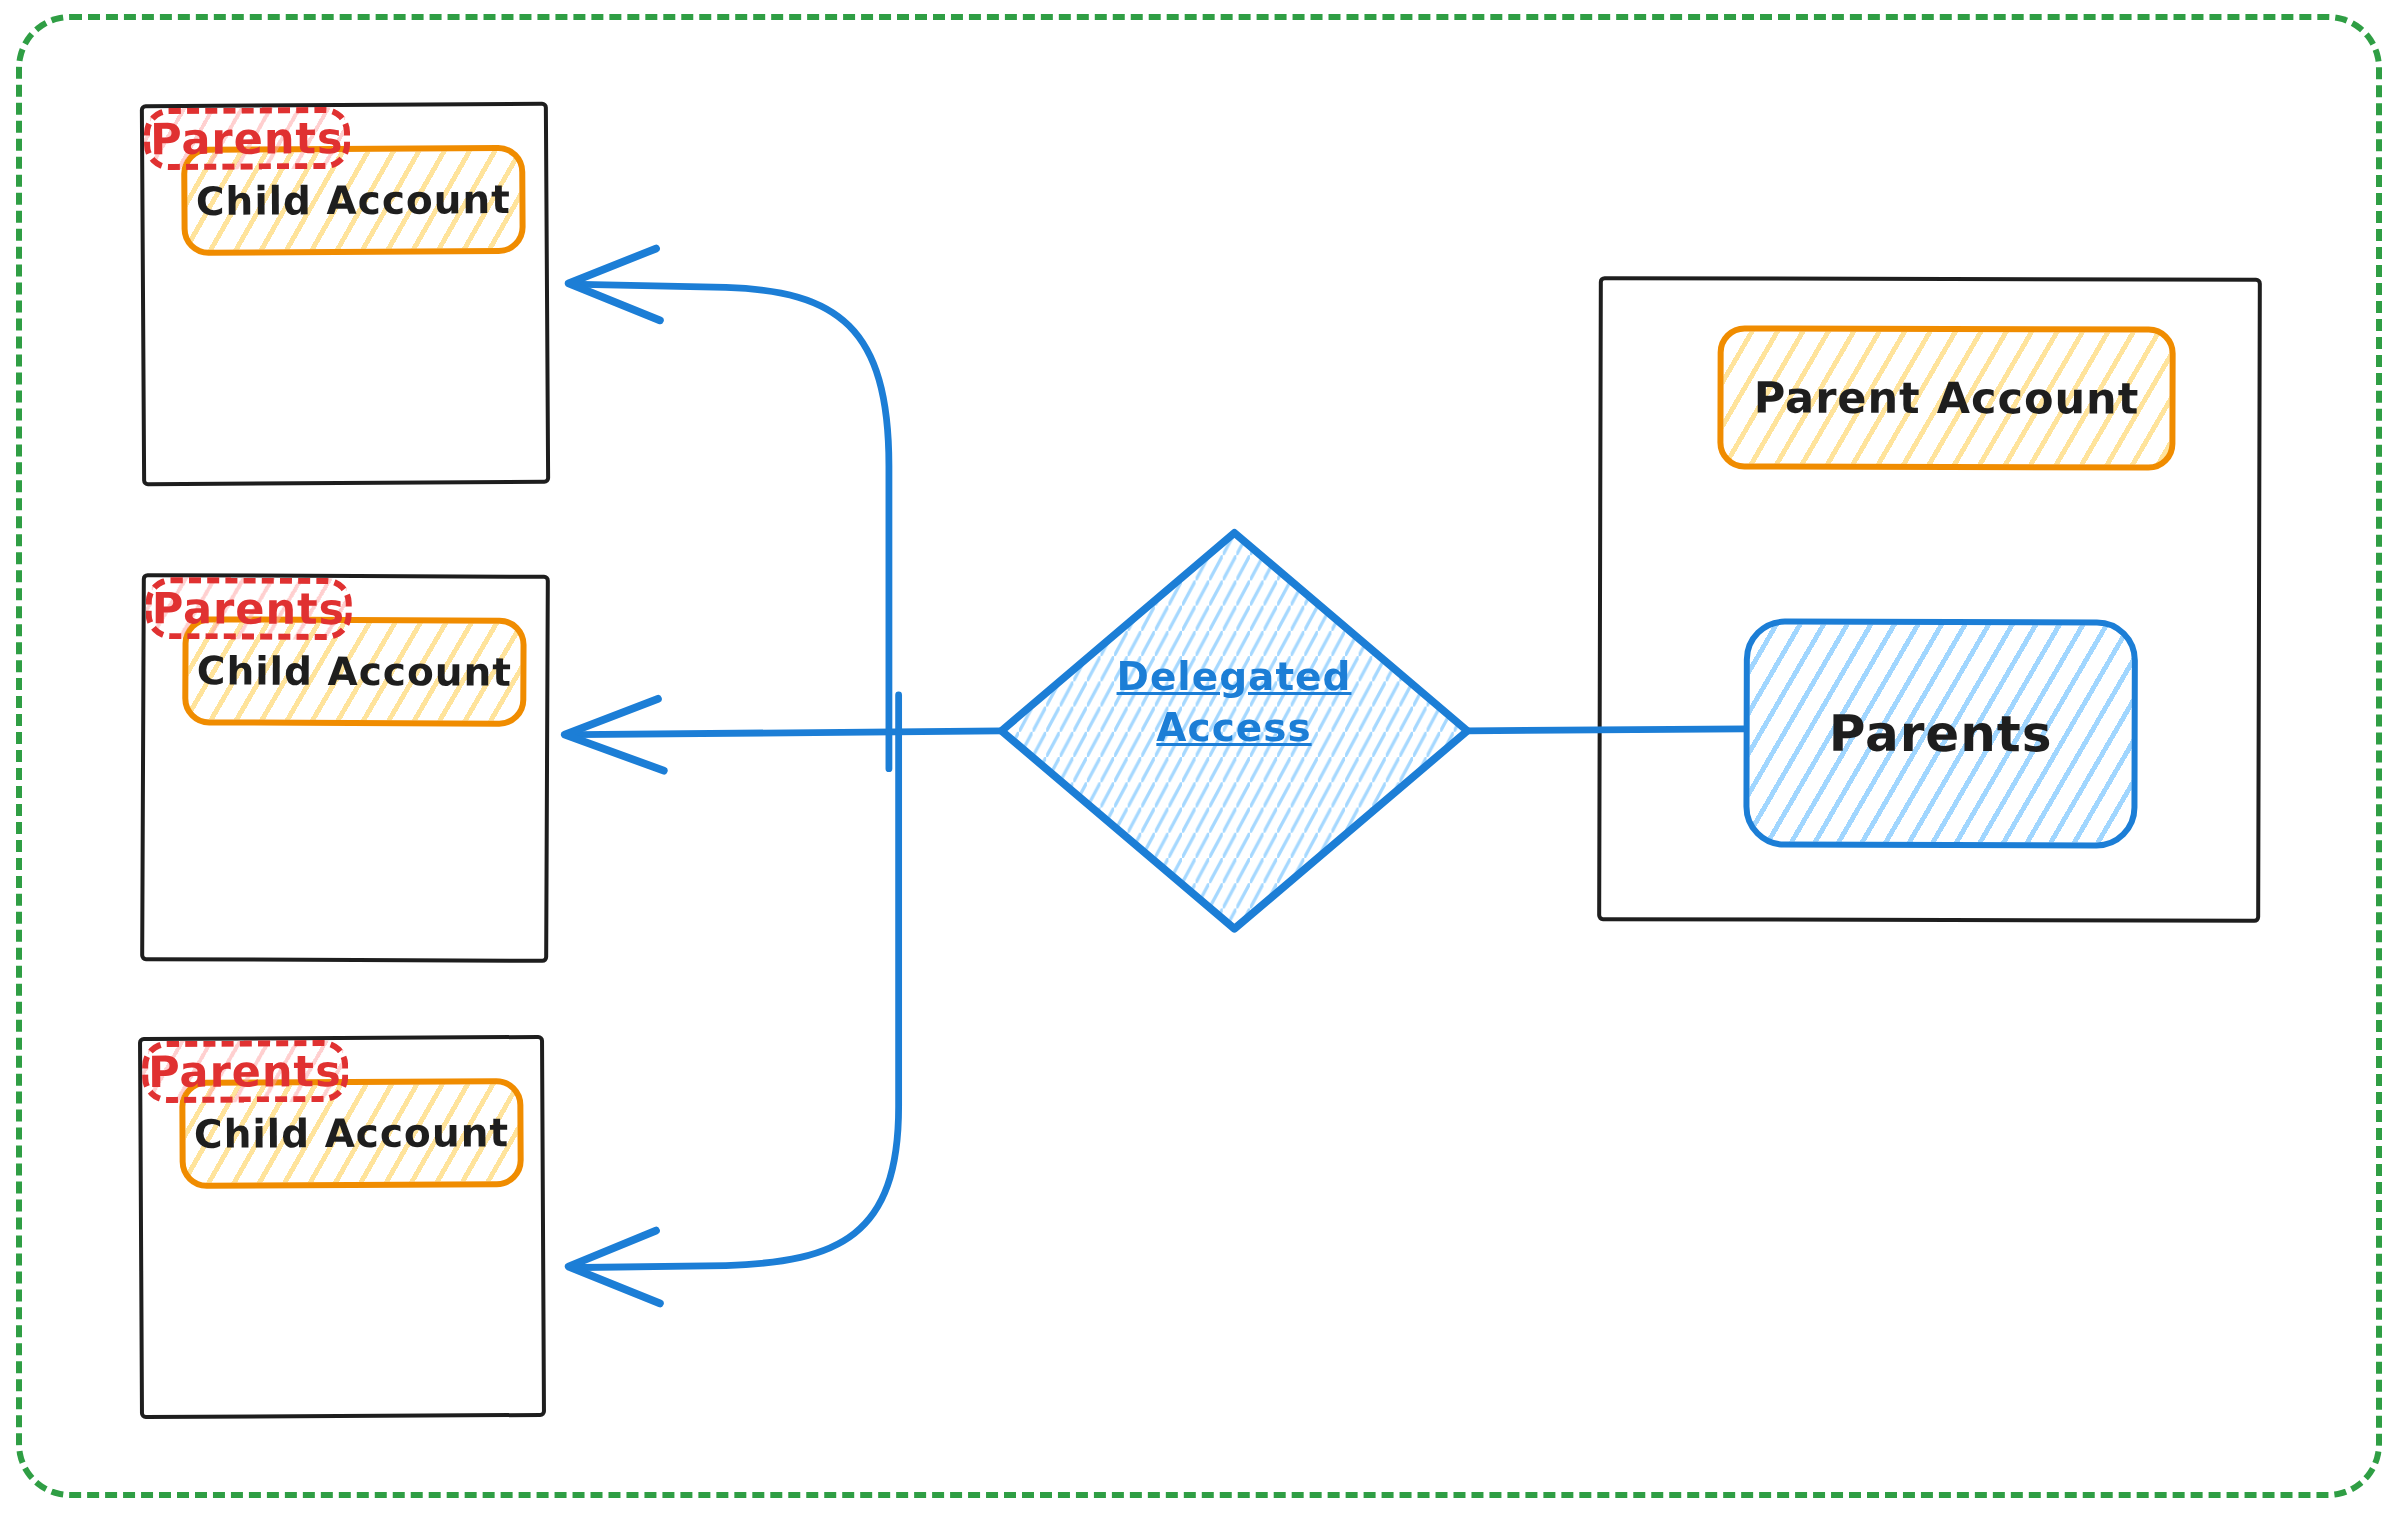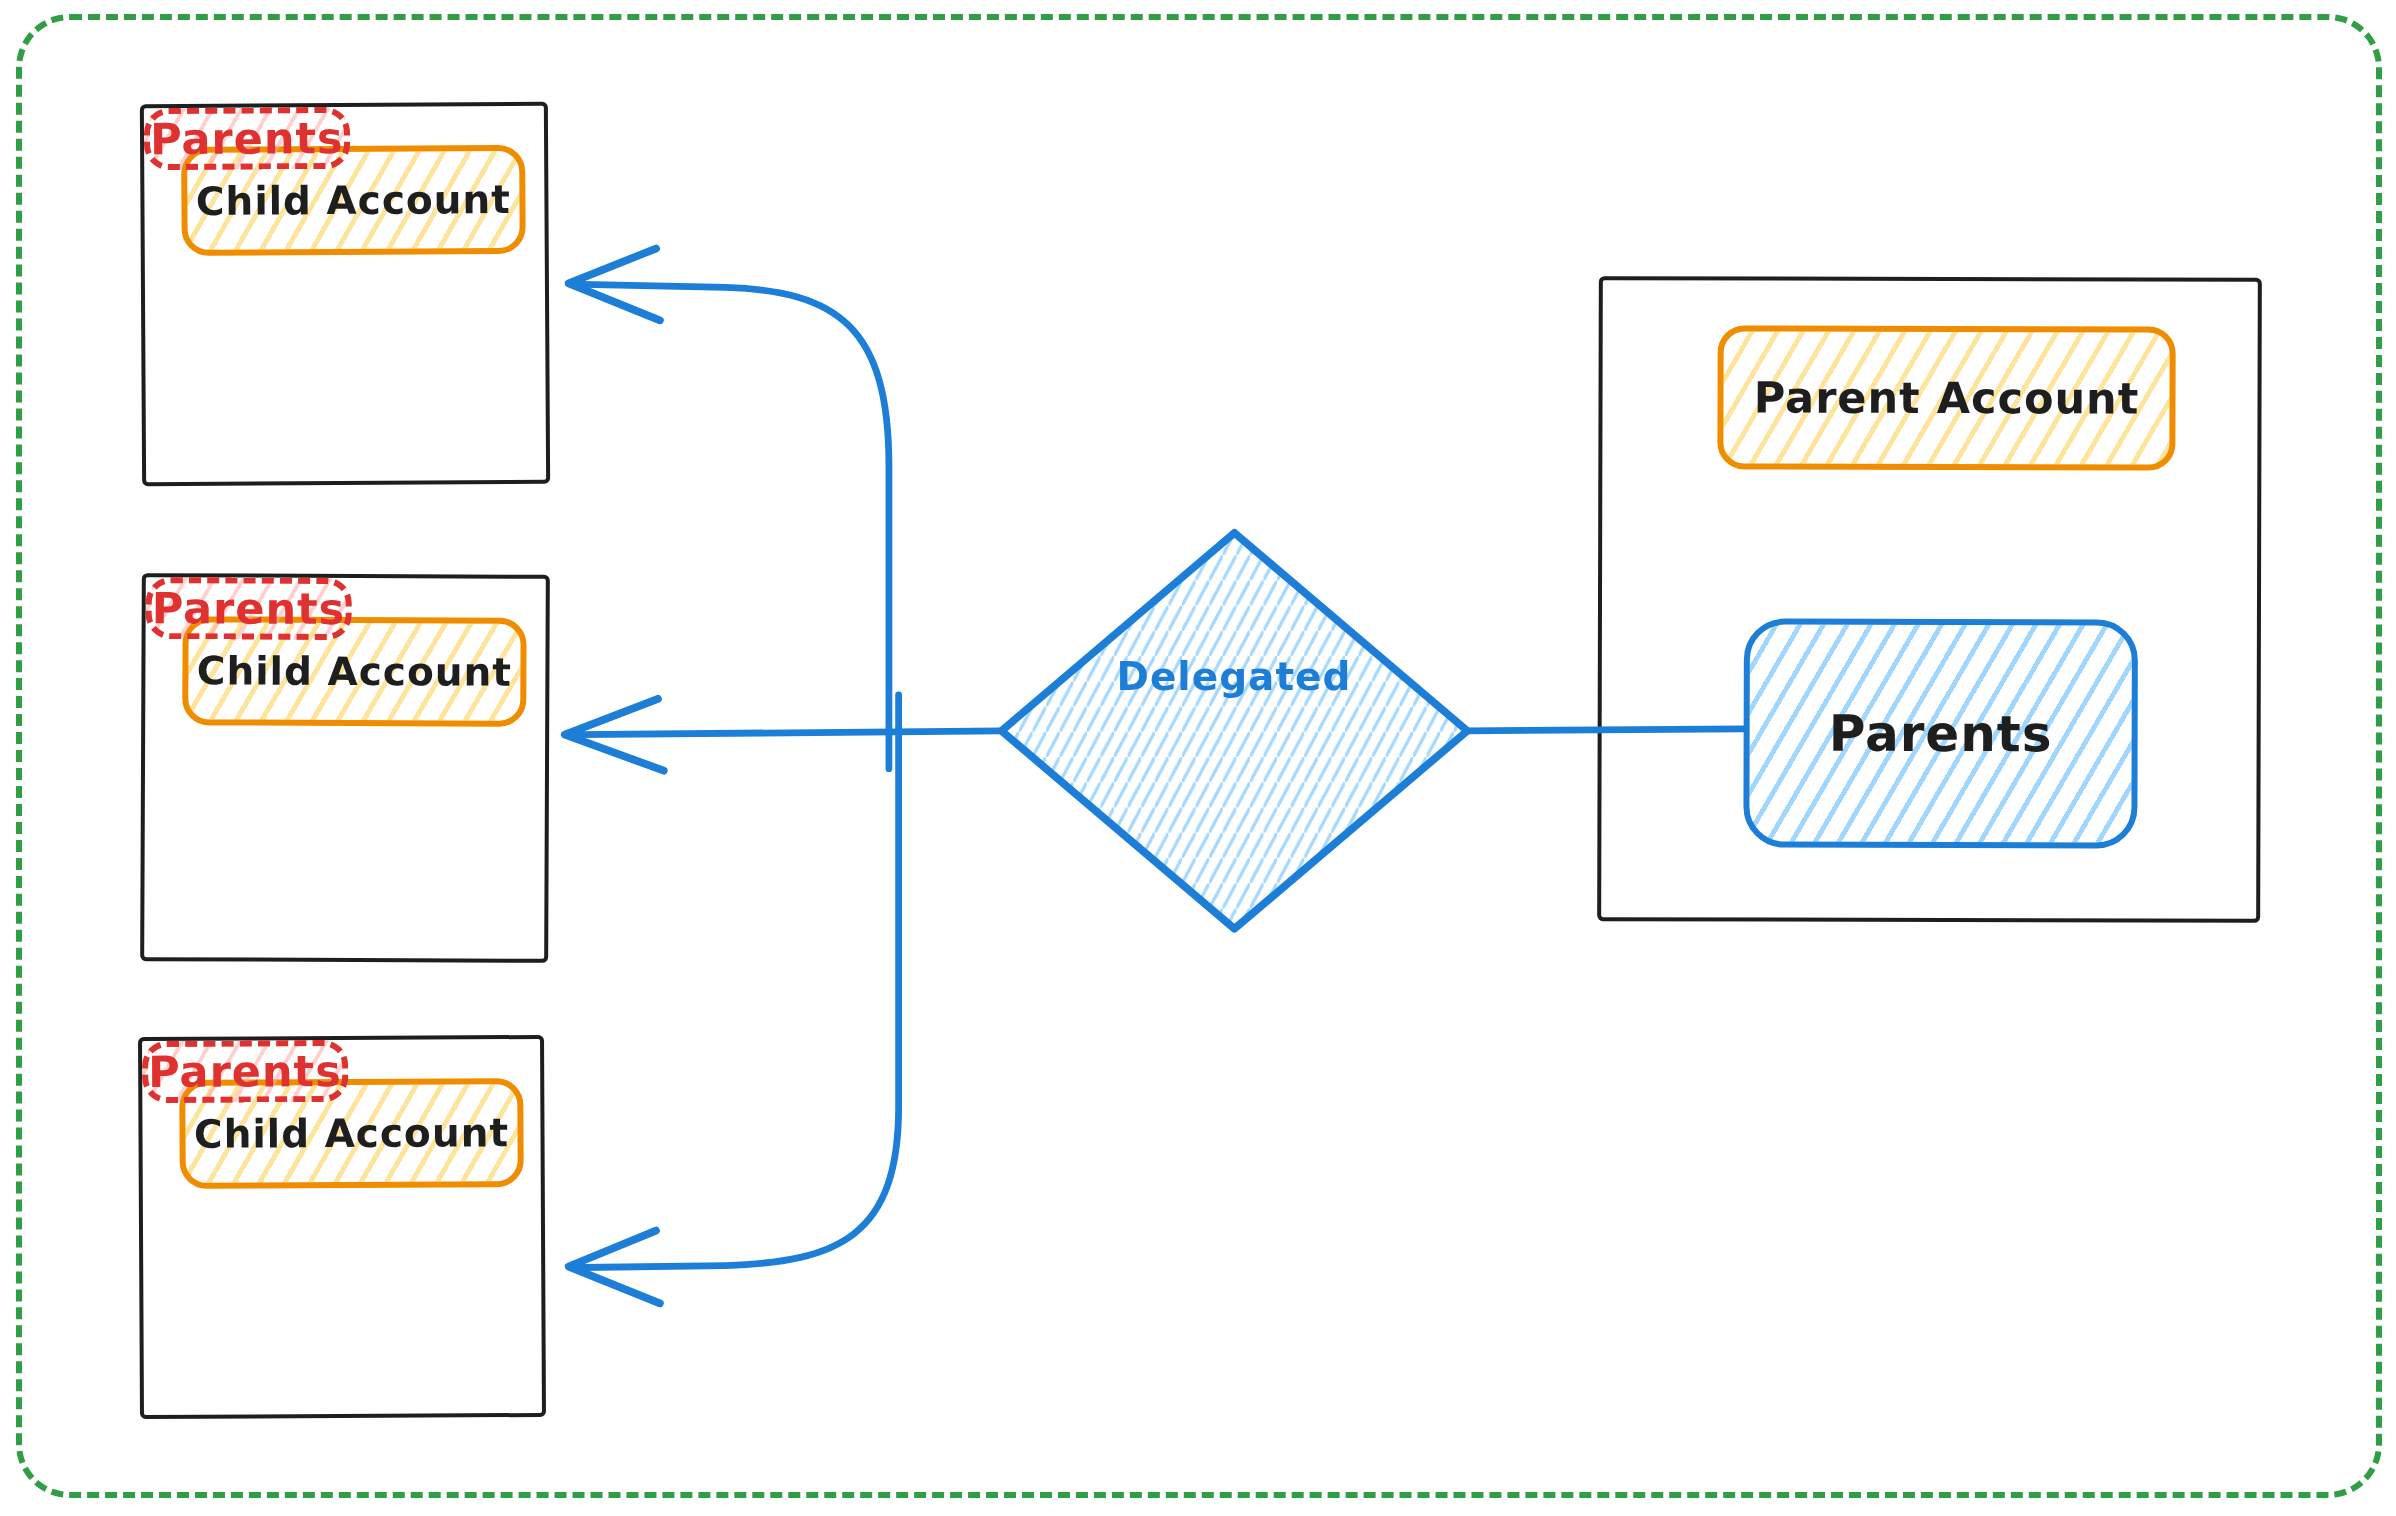--- a/index.html
+++ b/index.html
@@ -30,21 +30,21 @@
   .manager{
     position:absolute;box-sizing:border-box;display:flex;align-items:center;justify-content:center;
     border:6.8px solid #1c7ed6;border-radius:41px;
     background:repeating-linear-gradient(120deg, rgba(144,207,255,0.85) 0px, rgba(144,207,255,0.85) 4.9px, rgba(255,255,255,0) 4.9px, rgba(255,255,255,0) 20.4px);
     color:#1e1e1e;font-weight:700;font-size:50px;letter-spacing:1px;
   }
   .child-pill{left:37px;top:39px;width:344px;height:109px;font-size:39px;}
   svg.wires{position:absolute;left:0;top:0;pointer-events:none;z-index:5;}
   .diamond-label{
     position:absolute;left:1040px;top:652px;width:388px;z-index:6;
-    text-align:center;color:#1c7ed6;font-weight:700;font-size:39px;line-height:1.3;letter-spacing:1px;
+    text-align:center;color:#1c7ed6;font-weight:700;font-size:39px;line-height:1.3;letter-spacing:1px;text-decoration:underline;
   }
 </style>
 </head>
 <body>
 
 <div id="canvas">
 
   <div class="frame"></div>
 
   <div class="node blackbox" style="left:141px;top:103px;width:408px;height:382px;transform:rotate(-0.35deg);">
@@ -108,16 +108,17 @@
     </g>
 
     <g stroke="#1c7ed6" fill="none" stroke-linecap="round" stroke-linejoin="round">
       <path d="M 926 716 L 926 1140 C 926 1274 864 1300 748 1304 L 600 1306" stroke-width="7"></path>
       <path d="M 676 1268 L 586 1305 L 680 1343" stroke-width="8"></path>
     </g>
   </svg>
 
   <div class="diamond-label">
     <div>Delegated</div>
+    <div>Access</div>
   </div>
 
 </div>
 
 
 </body></html>

